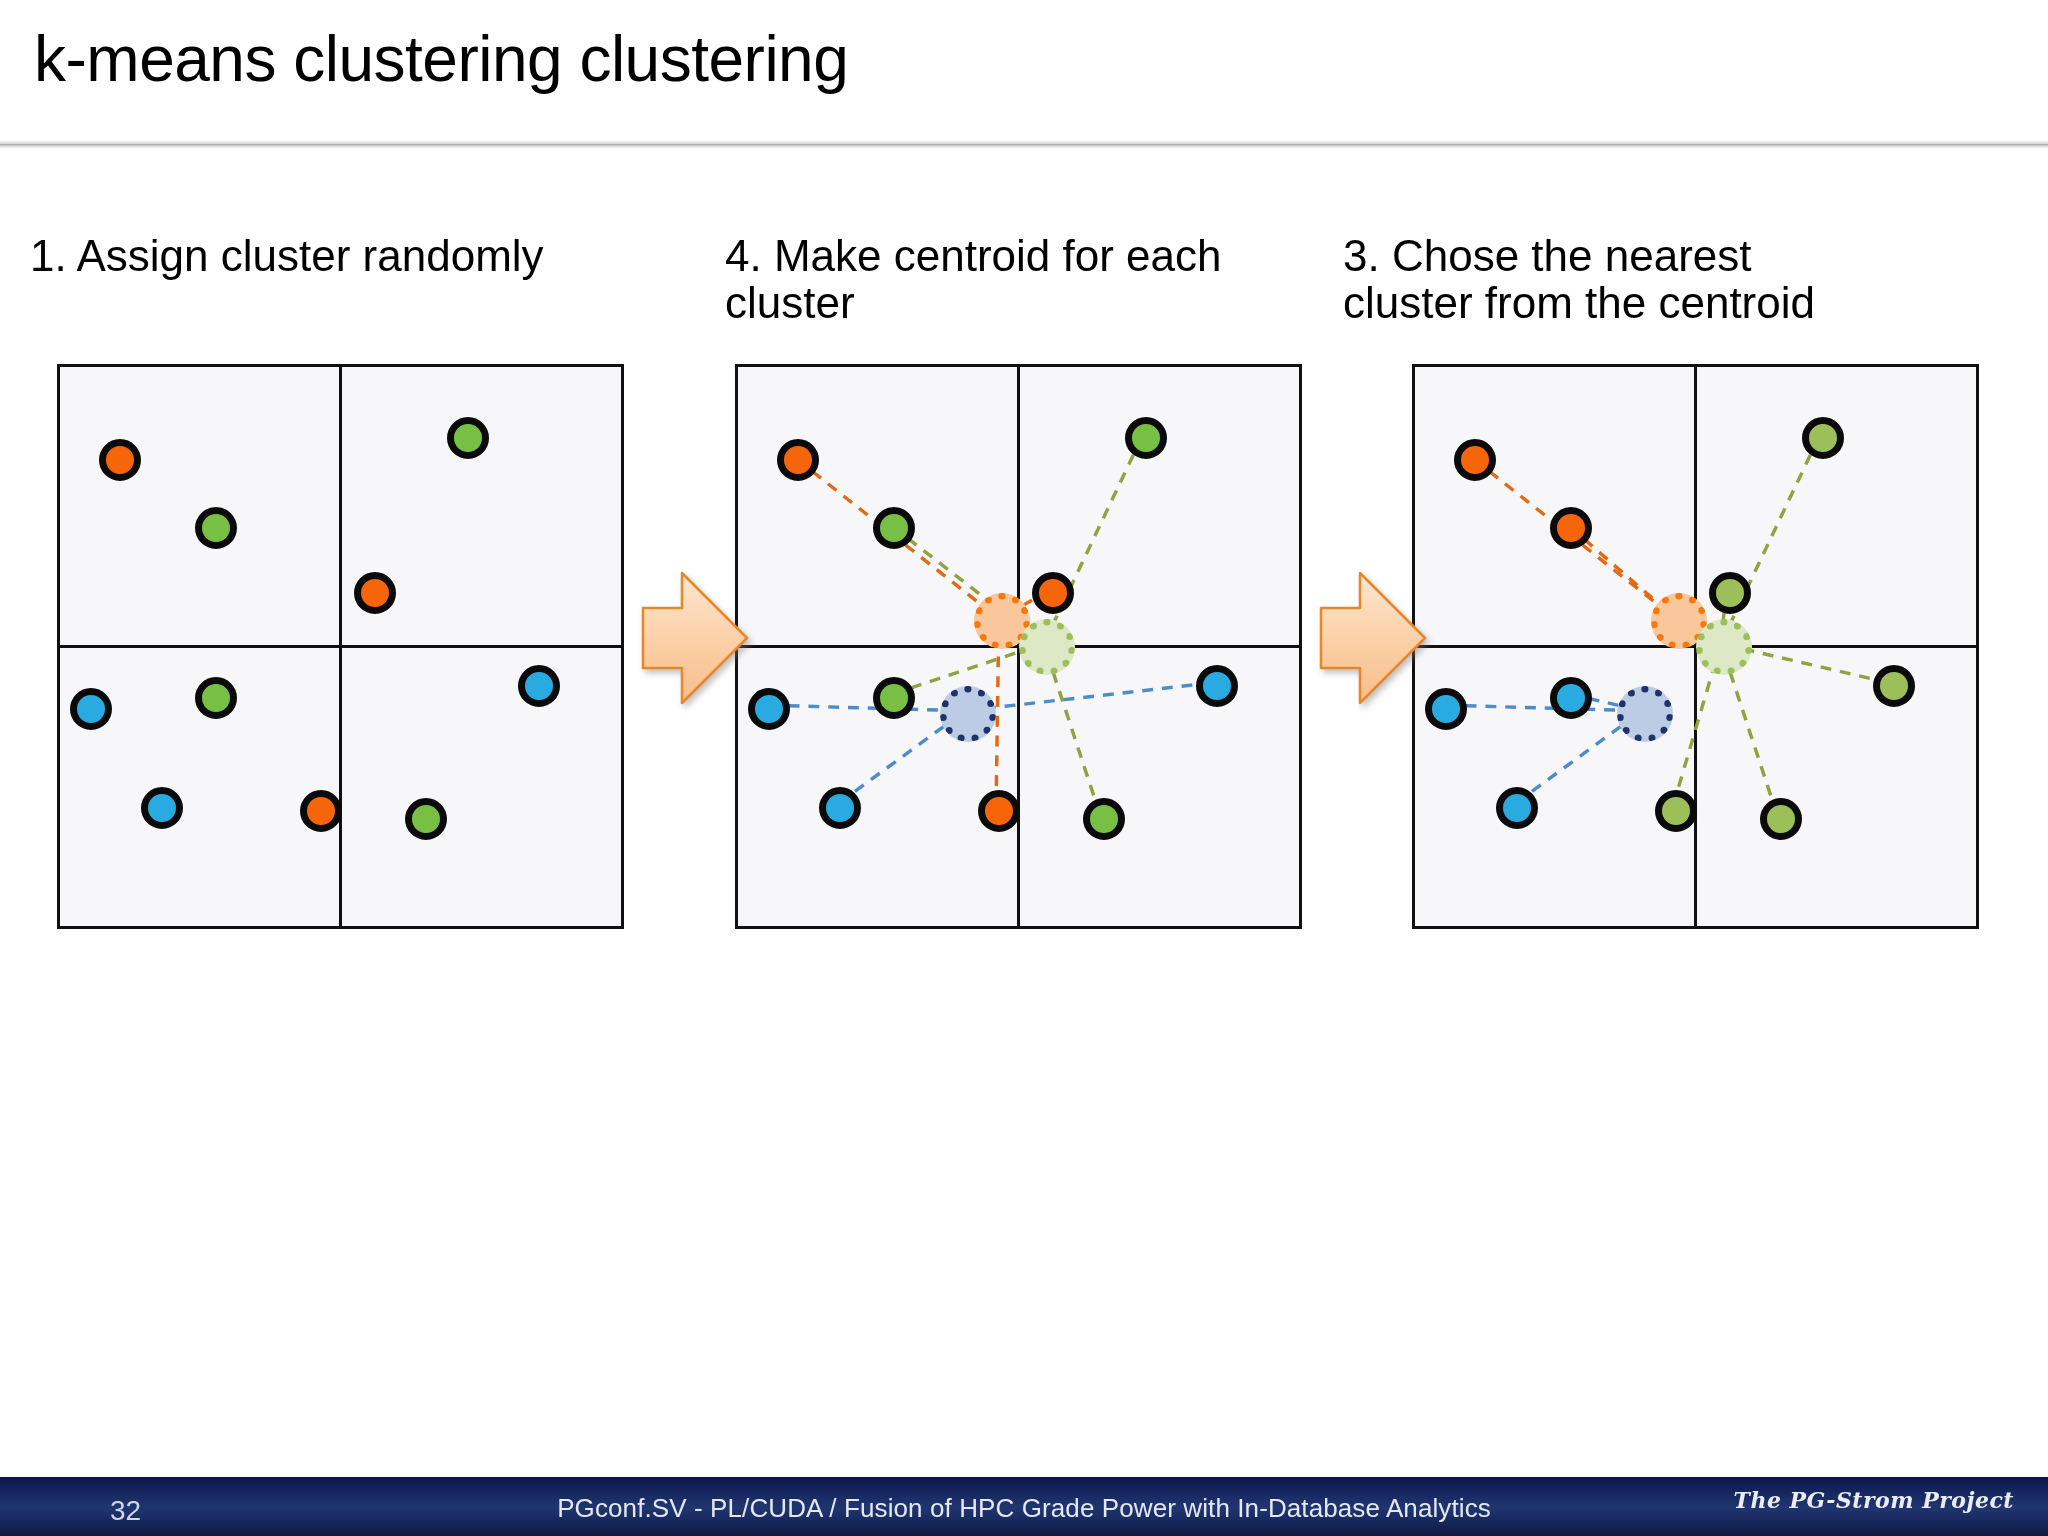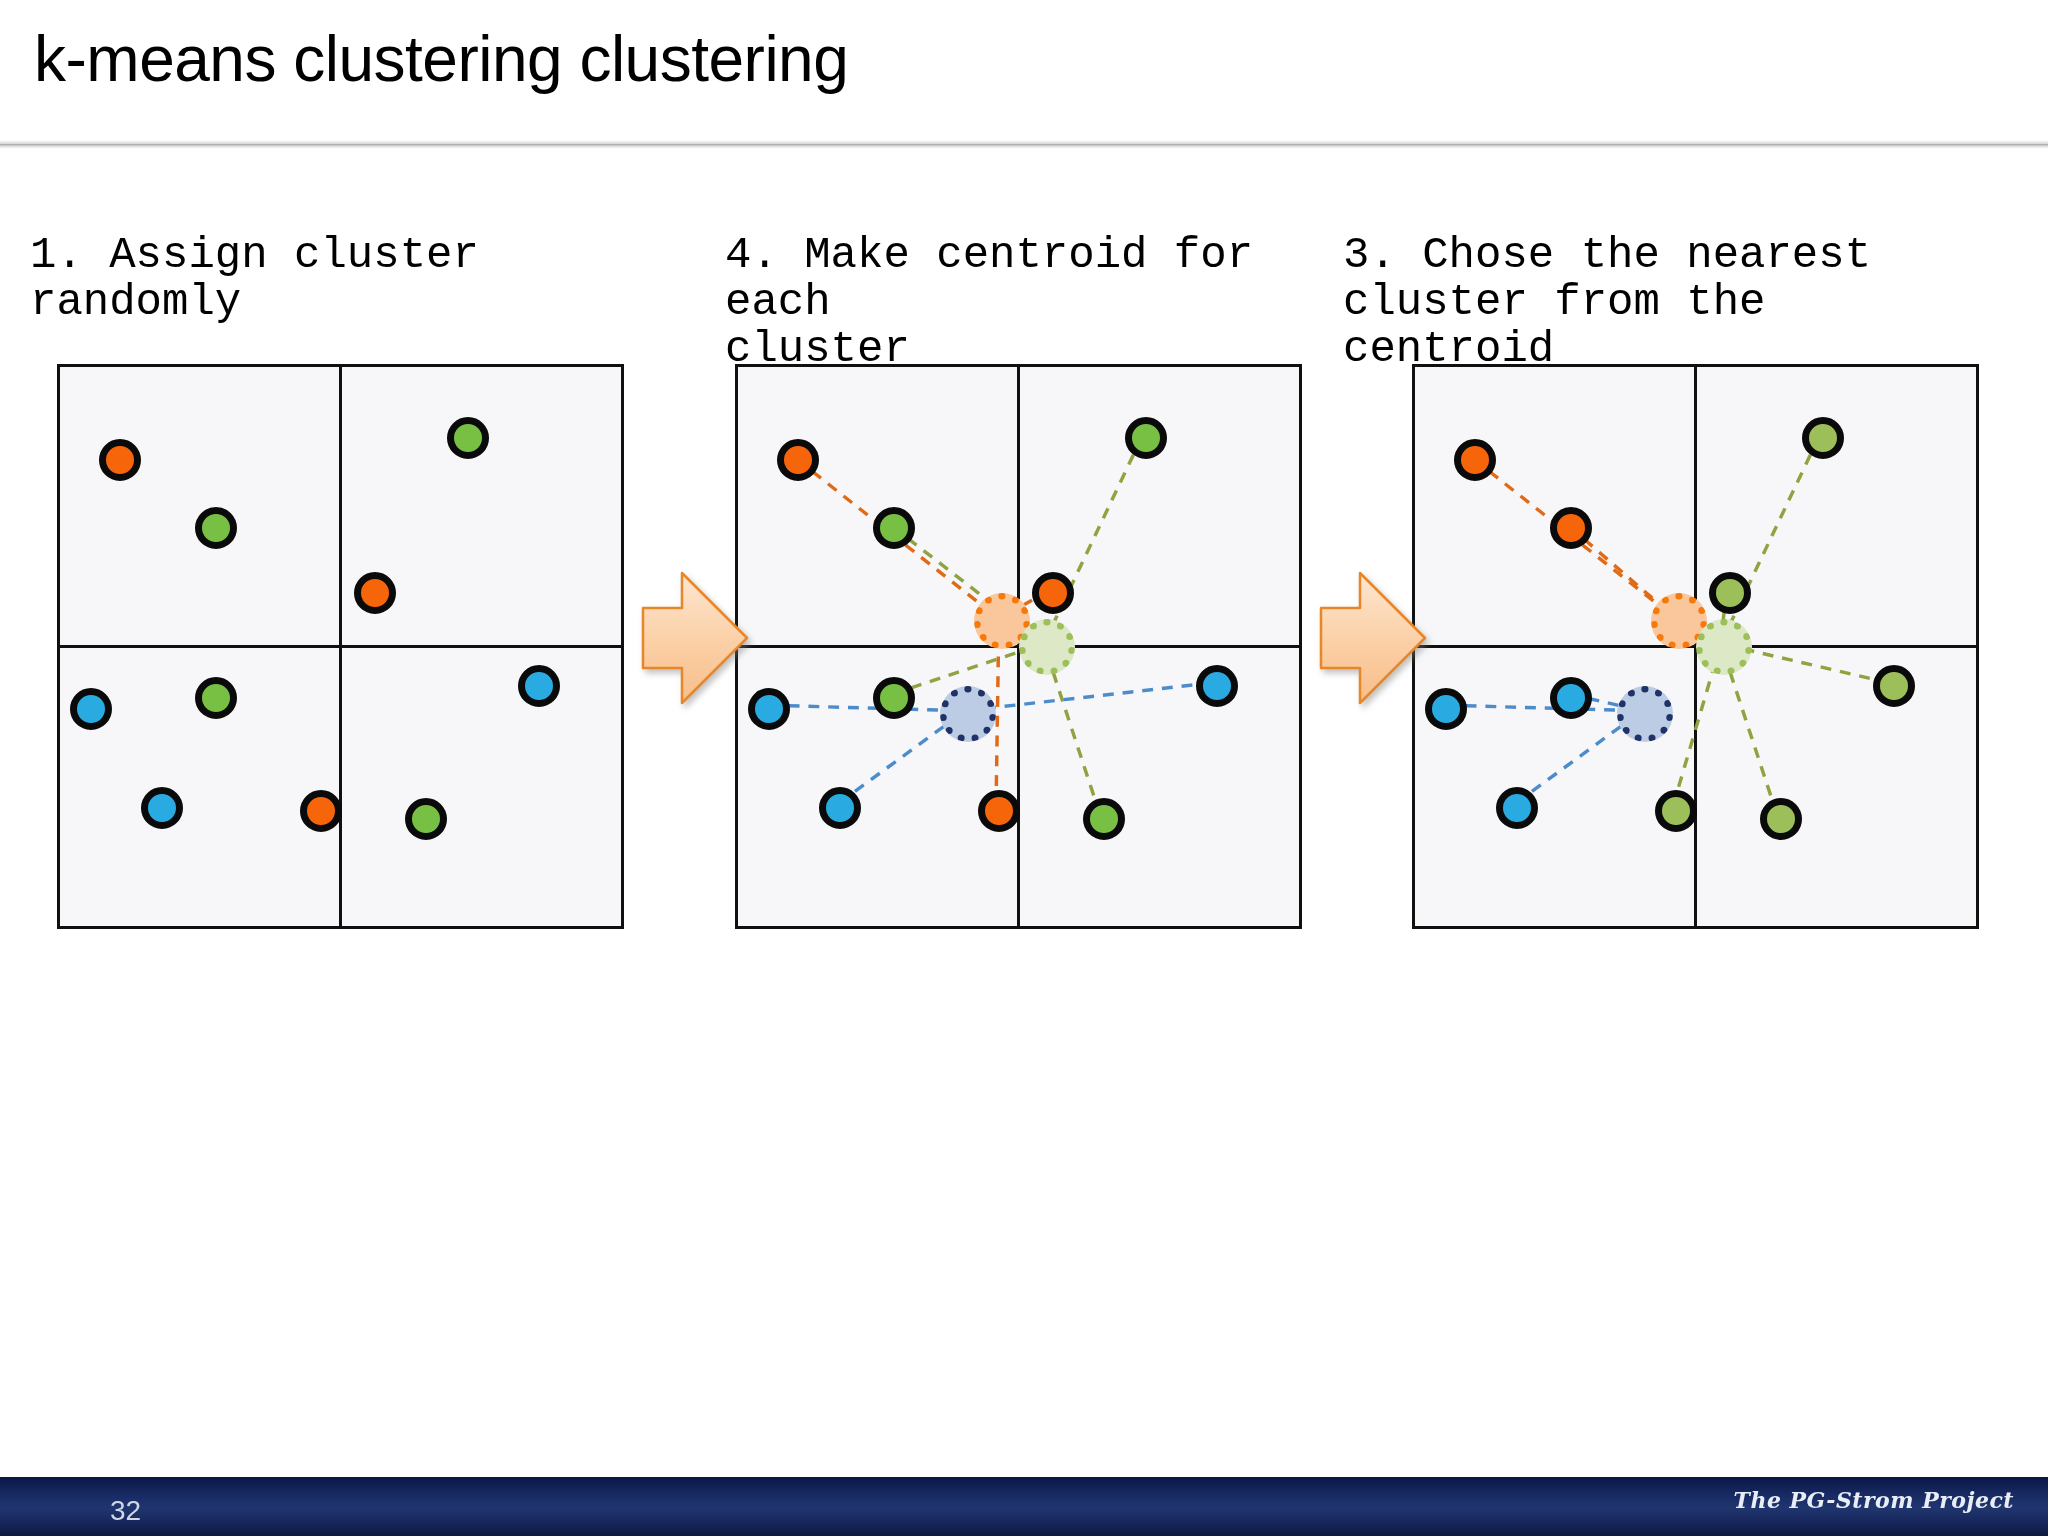--- a/index.html
+++ b/index.html
@@ -43,21 +43,20 @@
         #a8a8a8 52%,
         #d4d4d4 64%,
         #f2f2f2 85%,
         #ffffff 100%);
   }
 
   
   .step {
     position: absolute;
     top: 232px;
-    font-family: Liberation Mono, monospace;
   }
   .step-heading {
     font-size: 44px;
     line-height: 1.07;
     color: #000000;
     font-weight: 400;
     white-space: pre-line;
   }
   #step-1 { left: 30px;   width: 640px; }
   #step-2 { left: 725px;  width: 610px; }
@@ -299,14 +298,15 @@
       <stop offset="0%" stop-color="#FDE6D0"></stop>
       <stop offset="55%" stop-color="#FBCFA5"></stop>
       <stop offset="100%" stop-color="#F7BE8B"></stop>
     </linearGradient>
   </defs>
   <polygon points="3,38 42,38 42,3 107,68 42,133 42,98 3,98" fill="url(#arrGrad2)" stroke="#E8862A" stroke-width="2.5" stroke-linejoin="round"></polygon>
 </svg>
 
 <div id="footer">
   <div id="footer-page">32</div>
+  <div id="footer-center">PGconf.SV - PL/CUDA / Fusion of HPC Grade Power with In-Database Analytics</div>
   <div id="footer-brand">The PG-Strom Project</div>
 </div>
 
 </body></html>

